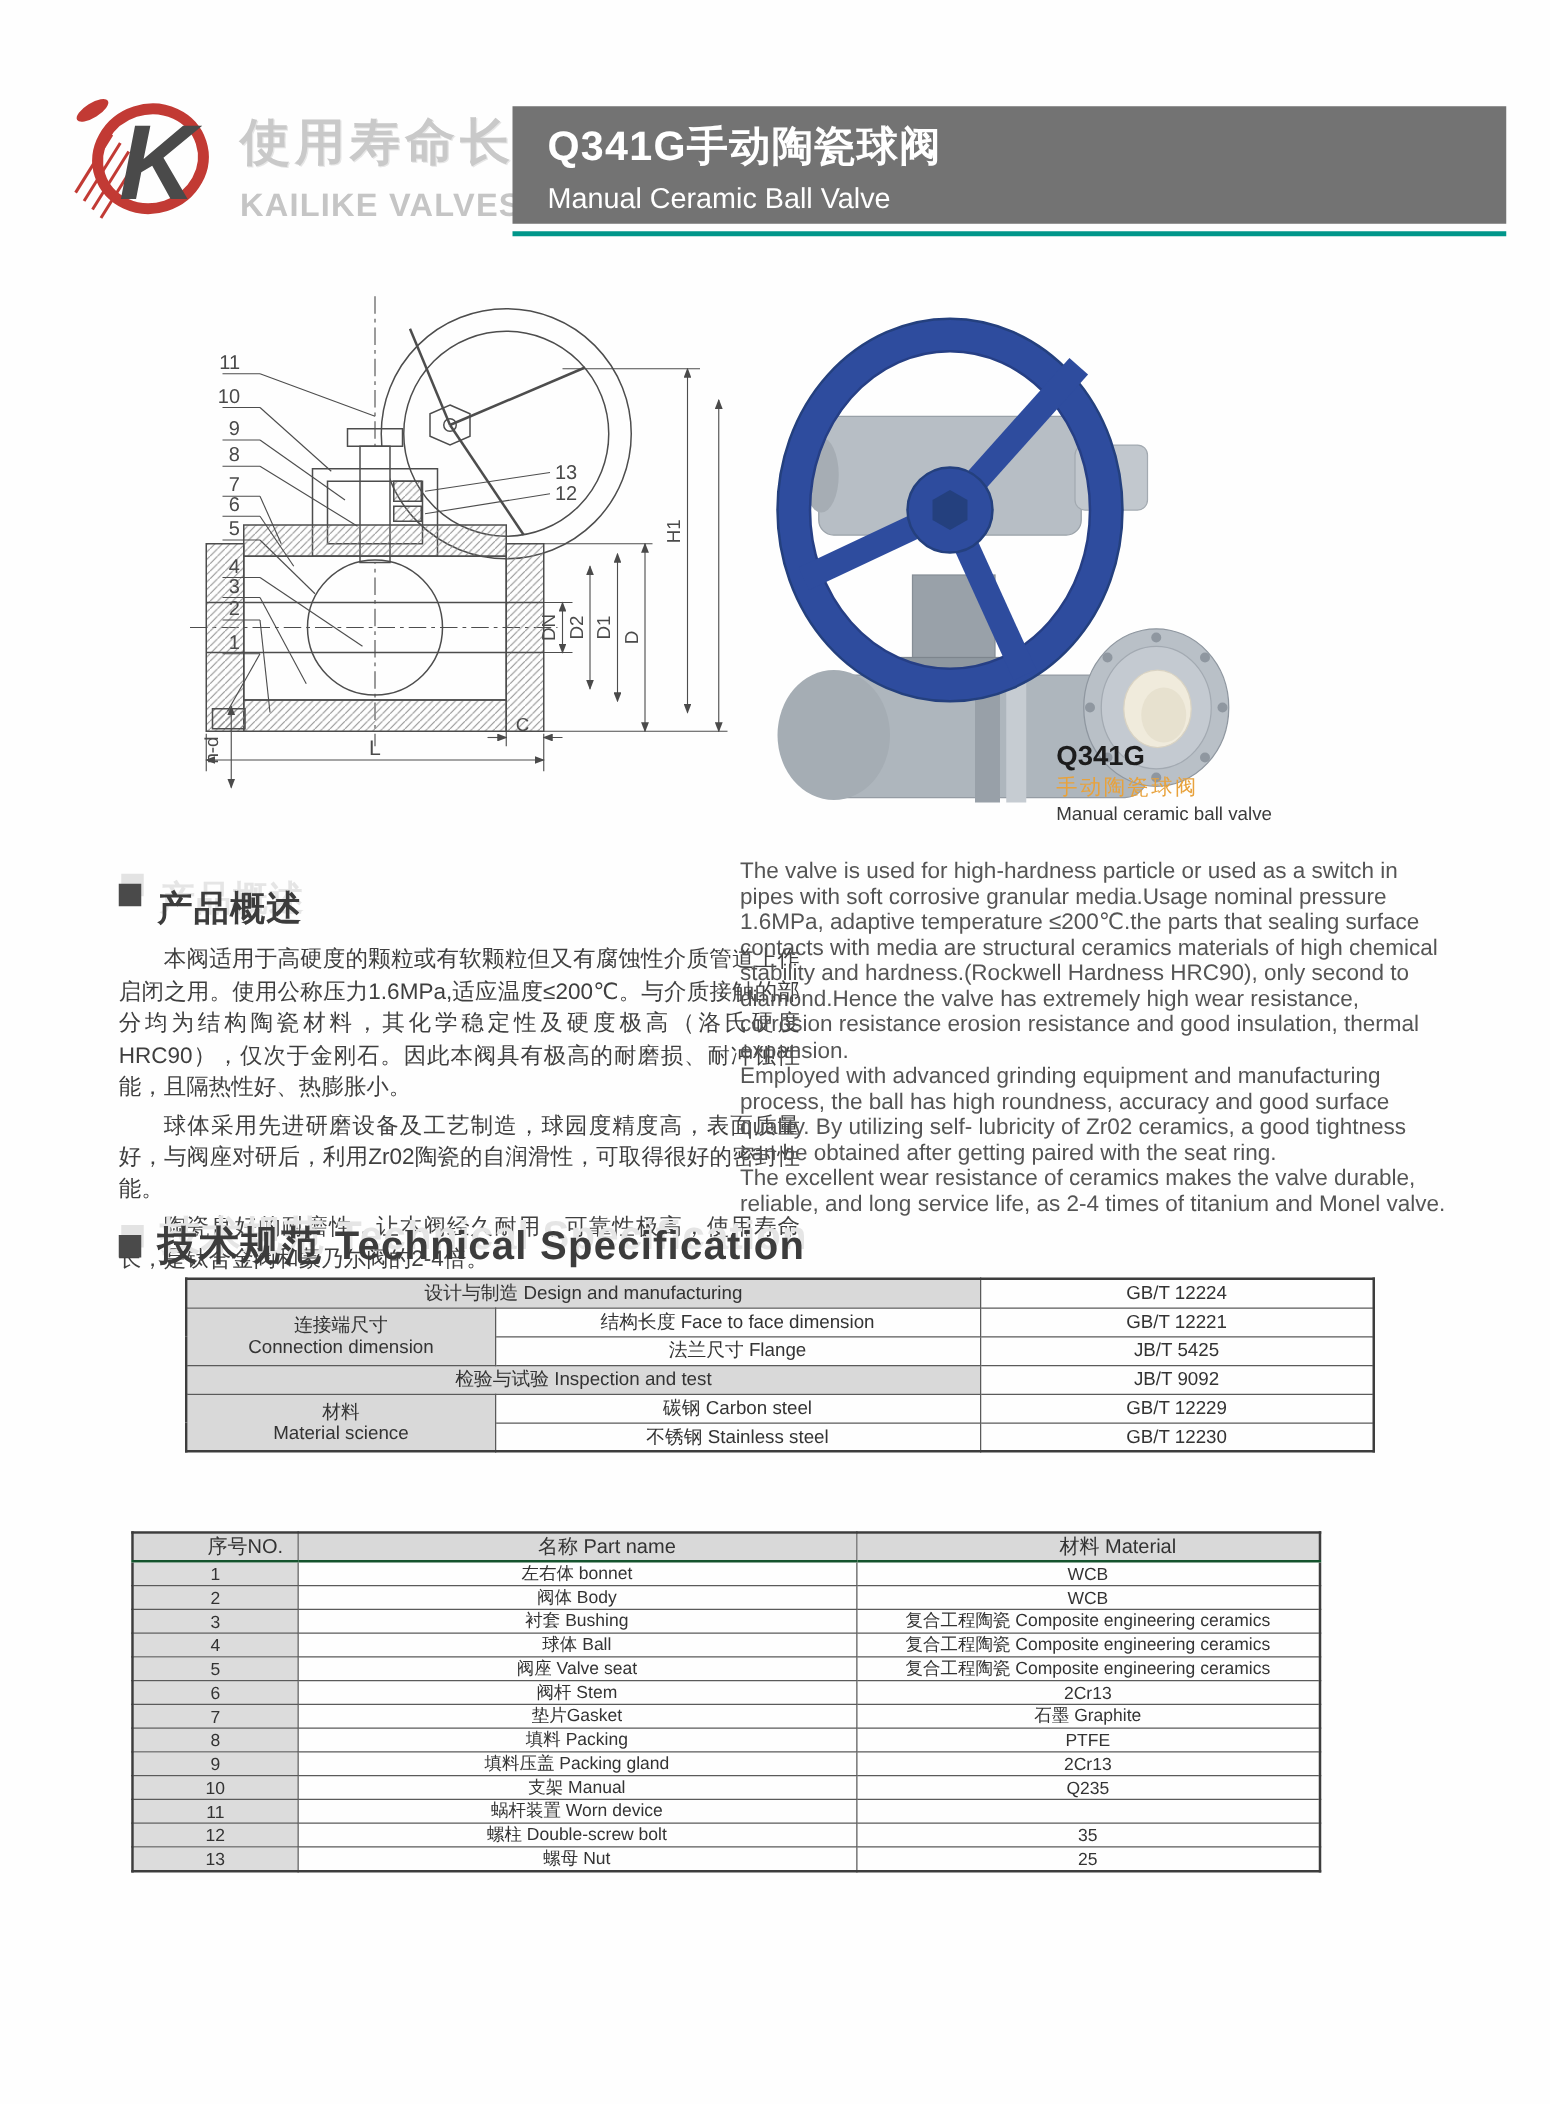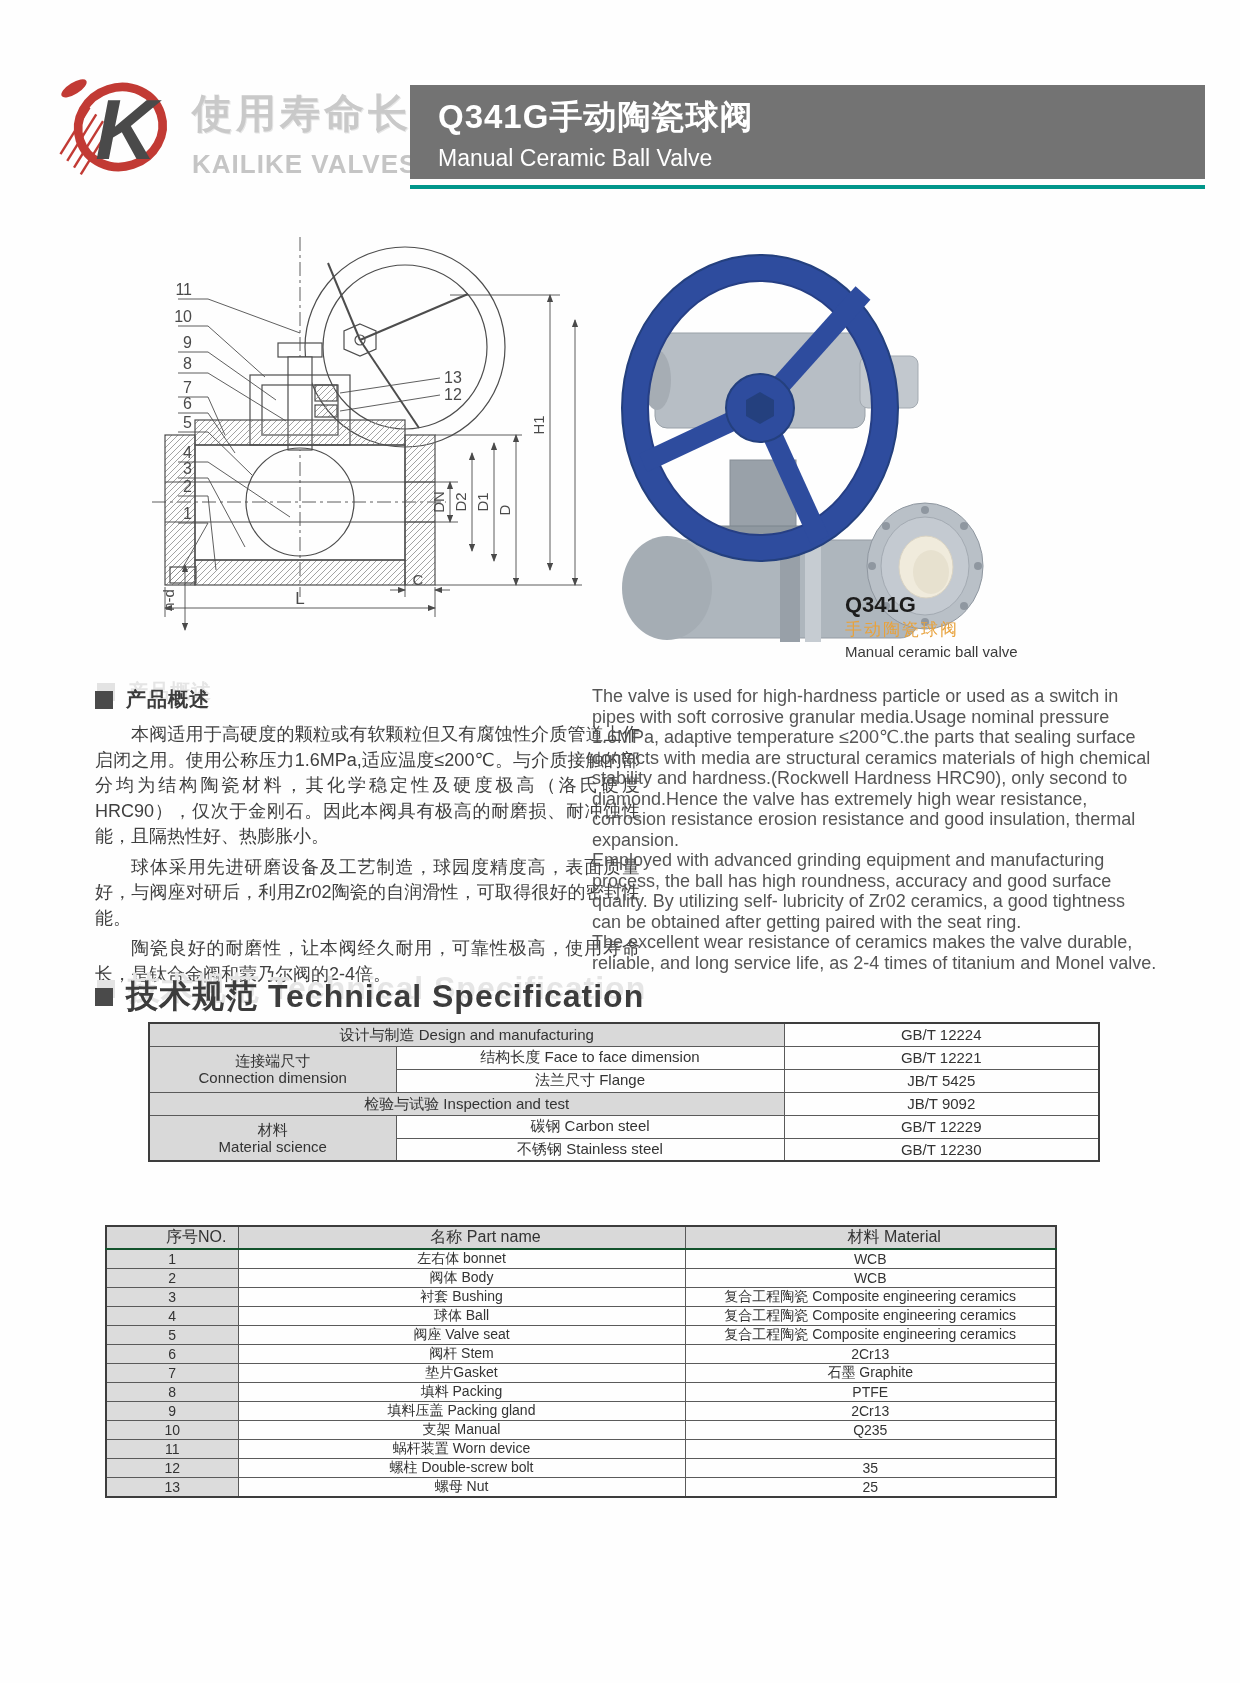--- a/index.html
+++ b/index.html
@@ -252,21 +252,21 @@
   </svg>
   <div class="photo-caption">
     <div class="cap-model">Q341G</div>
     <div class="cap-cn">手动陶瓷球阀</div>
     <div class="cap-en">Manual ceramic ball valve</div>
   </div>
 
   <div class="ov-cn">
     <div class="sec-head">
       <span class="sq"></span>
-      <span class="sec-title" style="font-size:20px;">产品概述</span>
+      <span class="sec-title" style="font-size:28px;margin-top:22px;">产品概述</span>
     </div>
     <p>本阀适用于高硬度的颗粒或有软颗粒但又有腐蚀性介质管道上作启闭之用。使用公称压力1.6MPa,适应温度≤200℃。与介质接触的部分均为结构陶瓷材料，其化学稳定性及硬度极高（洛氏硬度HRC90），仅次于金刚石。因此本阀具有极高的耐磨损、耐冲蚀性能，且隔热性好、热膨胀小。</p>
     <p>球体采用先进研磨设备及工艺制造，球园度精度高，表面质量好，与阀座对研后，利用Zr02陶瓷的自润滑性，可取得很好的密封性能。</p>
     <p>陶瓷良好的耐磨性，让本阀经久耐用，可靠性极高，使用寿命长，是钛合金阀和蒙乃尔阀的2-4倍。</p>
   </div>
 
   <div class="ov-en">
     <p>The valve is used for high-hardness particle or used as a switch in pipes with soft corrosive granular media.Usage nominal pressure 1.6MPa, adaptive temperature ≤200℃.the parts that sealing surface contacts with media are structural ceramics materials of high chemical stability and hardness.(Rockwell Hardness HRC90), only second to diamond.Hence the valve has extremely high wear resistance, corrosion resistance erosion resistance and good insulation, thermal expansion.</p>
     <p>Employed with advanced grinding equipment and manufacturing process, the ball has high  roundness, accuracy and good surface quality. By utilizing self- lubricity of Zr02 ceramics, a good tightness can be obtained after getting paired with the seat ring.</p>
     <p>The excellent wear resistance of ceramics makes the valve durable, reliable, and long service life, as 2-4 times of titanium and Monel valve.</p>

